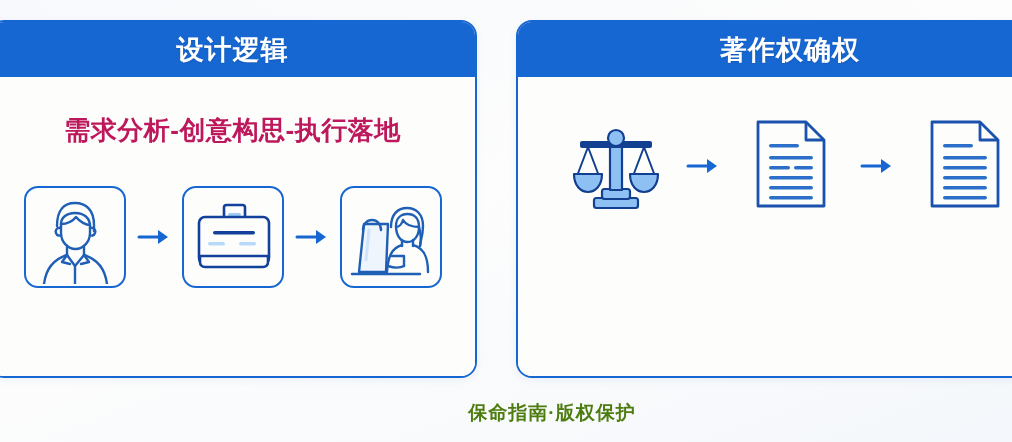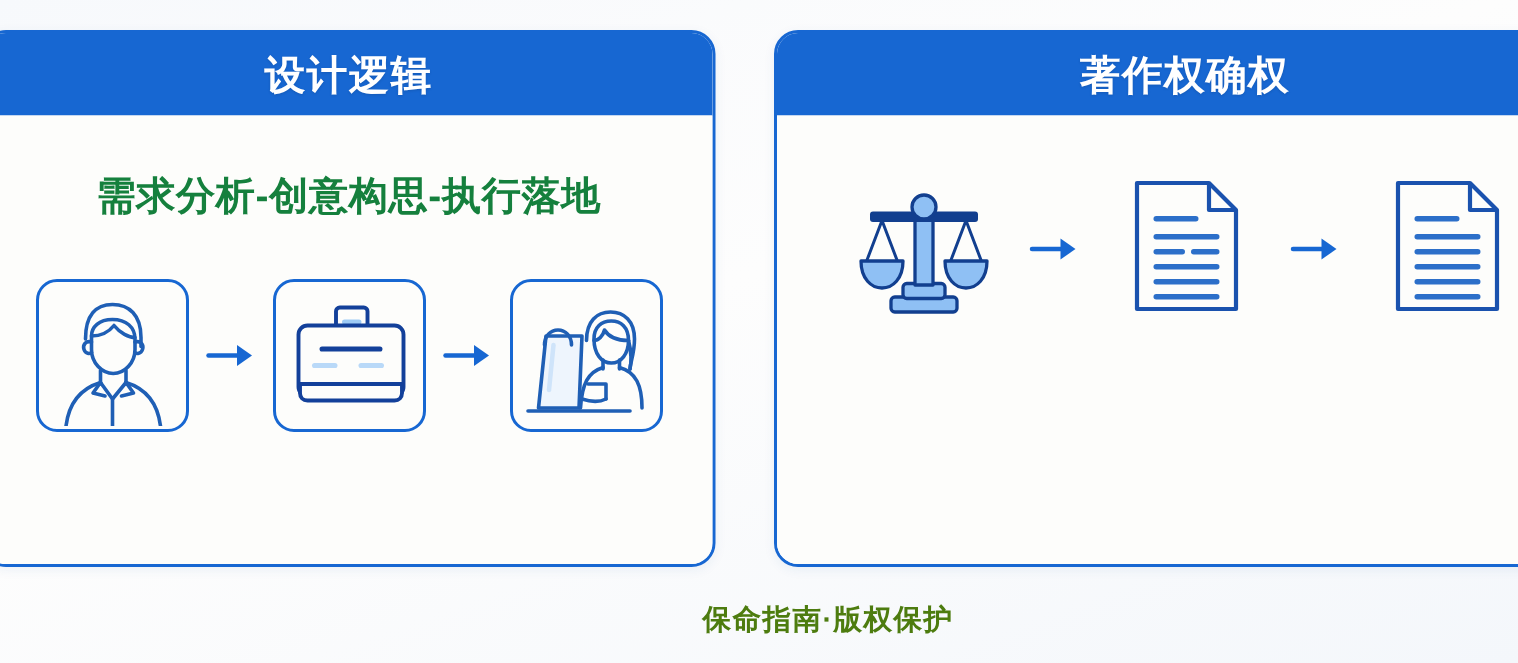--- a/index.html
+++ b/index.html
@@ -57,21 +57,21 @@
     display: flex;
     flex-direction: column;
     align-items: center;
     background: #fdfdfb;
   }
 
   .card-subtitle {
     margin-top: 36px;
     font-size: 26px;
     font-weight: bold;
-    color: #15803d;
+    color: #be185d;
     letter-spacing: 0.5px;
     white-space: nowrap;
   }
 
   
   .icon-row {
     margin-top: 38px;
     display: flex;
     align-items: center;
     justify-content: center;

